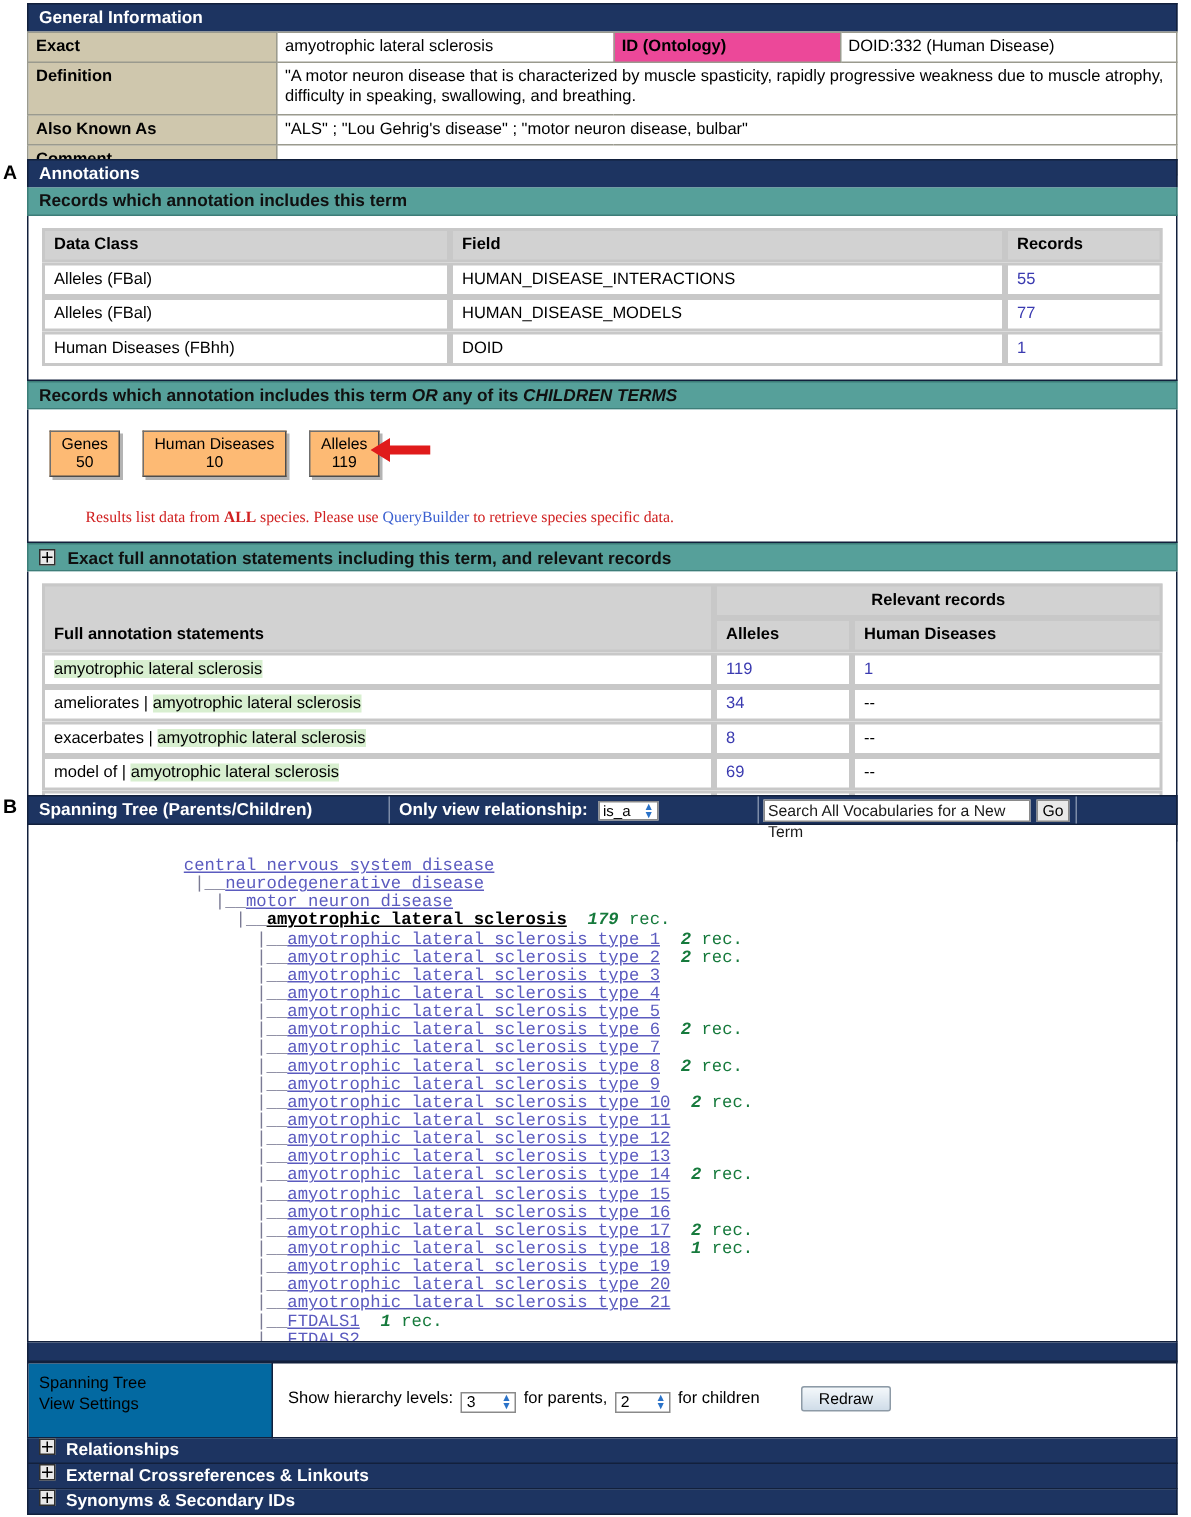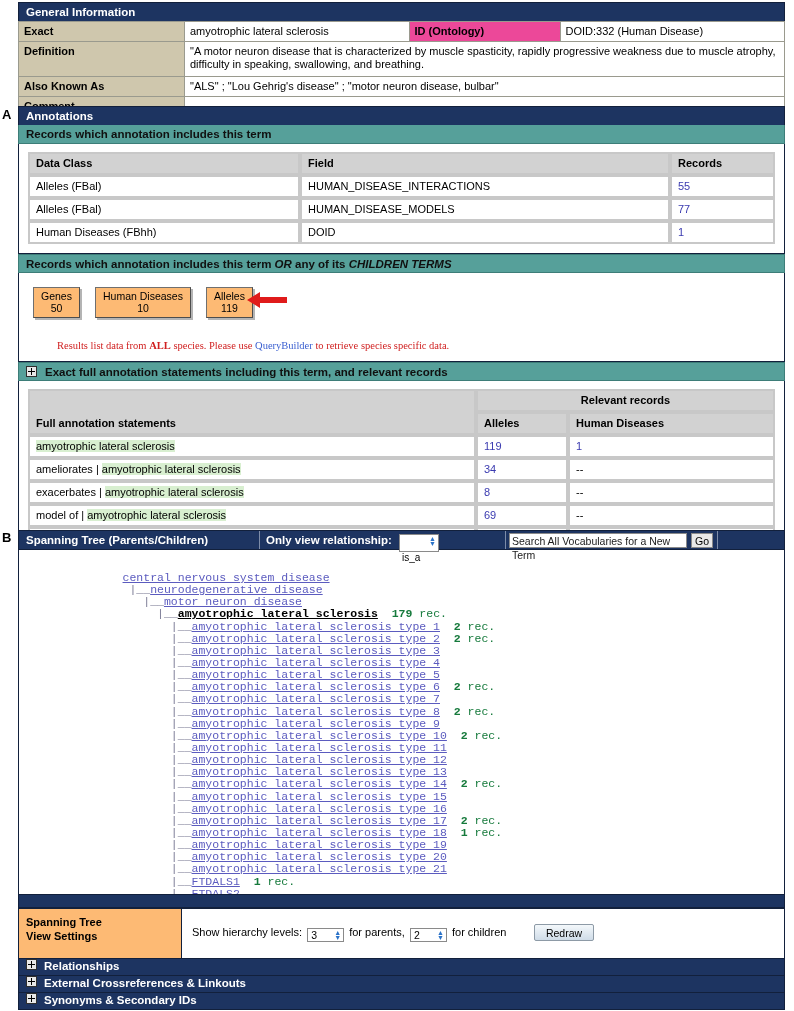--- a/index.html
+++ b/index.html
@@ -202,21 +202,21 @@
   .sthead .t2 { position: absolute; left: 247px; top: 3px; }
   .selbox {
     position: absolute;
     background: #ffffff;
     border: 1px solid #8a8a8a;
     font-size: 10px;
     font-weight: normal;
     color: #000;
     height: 13px;
     line-height: 13px;
-    padding: 16px 12px 0 2px;
+    padding: 0 12px 0 2px;
     box-sizing: border-box;
   }
   .spin {
     position: absolute; right: 2px; top: 1px;
     width: 7px; height: 11px;
     color: #2a72c8; font-size: 7px; line-height: 5px;
     text-align: center;
   }
   .searchinp {
     position: absolute;
@@ -266,21 +266,21 @@
   .tree .row { height: 12.15px; }
   .tree a {
     color: #5b5bbf;
     text-decoration: underline;
   }
   .tree .cur {
     color: #000;
     font-weight: bold;
     text-decoration: underline;
   }
-  .tree .rec { color: #167a3c; font-weight: bold; text-decoration: none; }
+  .tree .rec { color: #167a3c; font-weight: bold; text-decoration: none; font-style: italic; }
   .tree .recw { color: #167a3c; font-weight: normal; text-decoration: none; }
   .tree .bar { color: #7a7a94; text-decoration: none; }
 
   
   .vsnavy {
     background: #1d3461;
     border: 1px solid #12203c;
     border-top: none;
     height: 13px;
     box-sizing: border-box;
@@ -290,22 +290,22 @@
     width: 767px;
     table-layout: fixed;
     font-size: 11px;
   }
   table.vs td {
     border: 1px solid #12203c;
     vertical-align: middle;
     padding: 0;
   }
   td.vslbl {
-    background: #fdba74;
-    font-weight: bold;
+    background: #0369a1;
+    font-weight: normal;
     width: 155px;
     padding: 6px 0 6px 7px !important;
     line-height: 14px;
     vertical-align: top !important;
   }
   td.vsbody {
     background: #ffffff;
     padding: 0 0 0 10px !important;
     height: 49px;
     position: relative;

